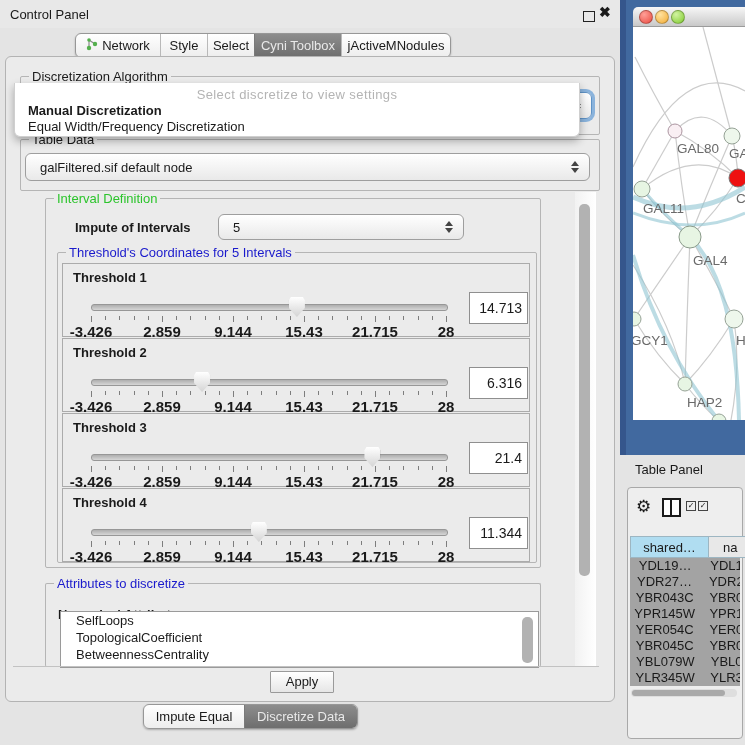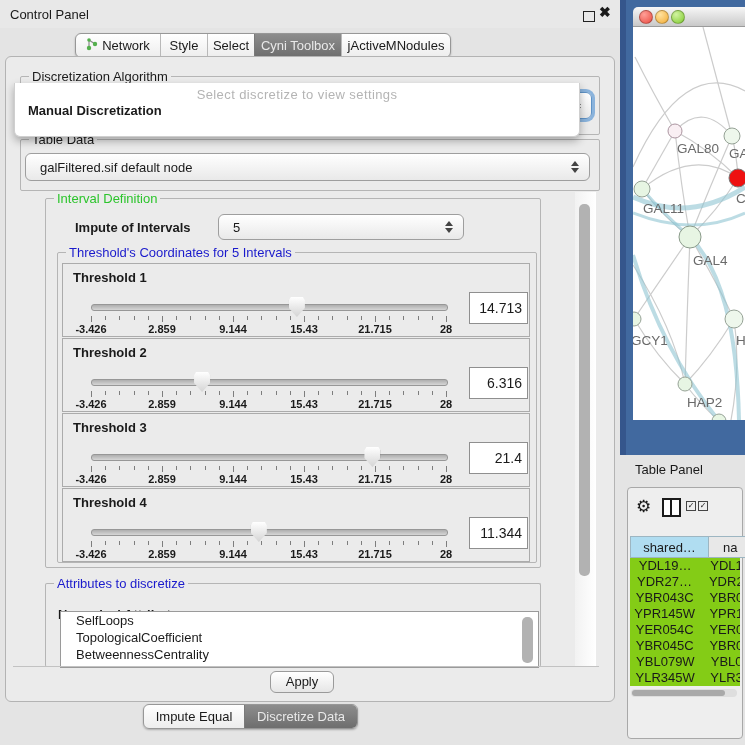--- a/index.html
+++ b/index.html
@@ -53,30 +53,30 @@
   .track{position:absolute;left:28px;top:40px;width:355px;height:5px;border:1px solid #979797;
          border-radius:3px;background:linear-gradient(#aeaeae,#d6d6d6)}
   .handle{position:absolute;top:-8px;width:16px;height:20px;transform:translateX(-50%);
           background:linear-gradient(#ffffff,#d4d4d4);
           clip-path:polygon(12% 0,88% 0,100% 18%,100% 55%,50% 100%,0 55%,0 18%);
           filter:drop-shadow(0 0 1px #777)}
   .rail{position:absolute;left:28px;top:52px;width:355px;height:20px}
   .tick{position:absolute;top:0;width:1px;background:#7d7d7d}
   .tick.minor{height:4px}
   .tick.major{height:6px}
-  .tick-label{position:absolute;top:7px;transform:translateX(-50%);font-size:11px;font-weight:bold;white-space:nowrap}
+  .tick-label{position:absolute;top:7px;transform:translateX(-50%);font-size:15px;font-weight:bold;white-space:nowrap}
   .valbox{position:absolute;left:406px;top:28px;width:52px;height:30px;border:1px solid #8f8f8f;
           background:#fff;font-size:14px;text-align:right;line-height:30px;padding-right:5px}
 
   
   #attrlist{left:60px;top:611px;width:477px;height:55px;background:#fff;border:1px solid #9a9a9a;overflow:hidden}
   .list-item{padding:1px 0 1px 15px;line-height:15px}
   .vscroll-thumb{position:absolute;border-radius:5px;background:#b2b2b2}
 
-  .button{position:absolute;border:1px solid #9a9a9a;border-radius:6px;
+  .button{position:absolute;border:1px solid #9a9a9a;border-radius:1px;
           background:linear-gradient(#ffffff,#e6e6e6);text-align:center;line-height:20px}
 
   
   #netwin{left:620px;top:0;width:125px;height:455px;background:#41699f;border-left:6px solid #35568c}
   #nettitle{position:absolute;left:7px;top:7px;width:112px;height:19px;border-radius:5px 0 0 0;
             background:linear-gradient(#f7f7f7,#c9c9c9);border-bottom:1px solid #9b9b9b}
   .tl{position:absolute;top:3px;width:12px;height:12px;border-radius:50%;border:1px solid rgba(0,0,0,.25)}
   .tl.red{left:6px;background:radial-gradient(circle at 35% 30%,#ff9f97,#ea4b40)}
   .tl.yel{left:22px;background:radial-gradient(circle at 35% 30%,#ffe2a0,#f3ac34)}
   .tl.grn{left:38px;background:radial-gradient(circle at 35% 30%,#d2f3a2,#7fcb2d)}
@@ -91,21 +91,21 @@
   .gear{position:absolute;left:8px;top:8px;font-size:17px}
   .colicon{position:absolute;left:34px;top:10px;width:15px;height:15px;border:2px solid #1a1a1a;background:#fff}
   .colicon i{position:absolute;left:6px;top:0;width:2px;height:15px;background:#1a1a1a}
   .cbpair{position:absolute;left:58px;top:13px;display:flex;gap:2px}
   .cbpair b{width:8px;height:8px;border:1px solid #444;font-size:8px;line-height:8px;font-weight:normal;text-align:center}
   #theader{position:absolute;left:2px;top:48px;height:22px;display:flex}
   #theader .hc{border:1px solid #9db6c2;background:#e6e6e6;display:flex;align-items:center;justify-content:center;white-space:nowrap;overflow:hidden}
   #theader .hc.sel{background:#b0ddf1}
   #theader .hc0{width:77px}
   #theader .hc1{width:58px;border-left:none;background:#e8e8e8;justify-content:flex-start;padding-left:14px}
-  #tbody{position:absolute;left:2px;top:70px;width:110px;height:128px;background:#84cc16;overflow:hidden}
+  #tbody{position:absolute;left:2px;top:70px;width:110px;height:128px;background:#a3a3a3;overflow:hidden}
   .trow{display:flex;height:16px;line-height:16px}
   .tcell{white-space:nowrap;overflow:hidden}
   .tcell.c0{width:77px;text-align:center}
   .tcell.c1{padding-left:10px}
   #hscroll{position:absolute;left:3px;top:201px;width:106px;height:8px;background:#dedede;border-radius:4px}
   #hscroll .thumb{position:absolute;left:1px;top:1px;width:93px;height:6px;border-radius:3px;background:#a9a9a9}
 
   .netico{display:inline-block}
 </style>
 </head>
@@ -163,20 +163,21 @@
   <div class="cval">galFiltered.sif default node</div>
   <div class="spin">
       <i class="up"></i>
       <i class="dn"></i>
     </div>
 </div>
 
 <div class="abs" id="algopopup">
   <div class="ph">Select discretize to view settings</div>
   <div class="opt1">Manual Discretization</div>
+  <div class="opt2">Equal Width/Frequency Discretization</div>
 </div>
 
 <div class="group" style="left:45px;top:198px;width:494px;height:368px">
   <div class="gtitle green">Interval Definition</div>
 </div>
 <div class="abs" style="left:75px;top:220px;font-weight:bold">Impute of Intervals</div>
 <div class="combo" style="left:218px;top:214px;width:244px;height:24px">
   <div class="cval">5</div>
   <div class="spin">
       <i class="up"></i>

